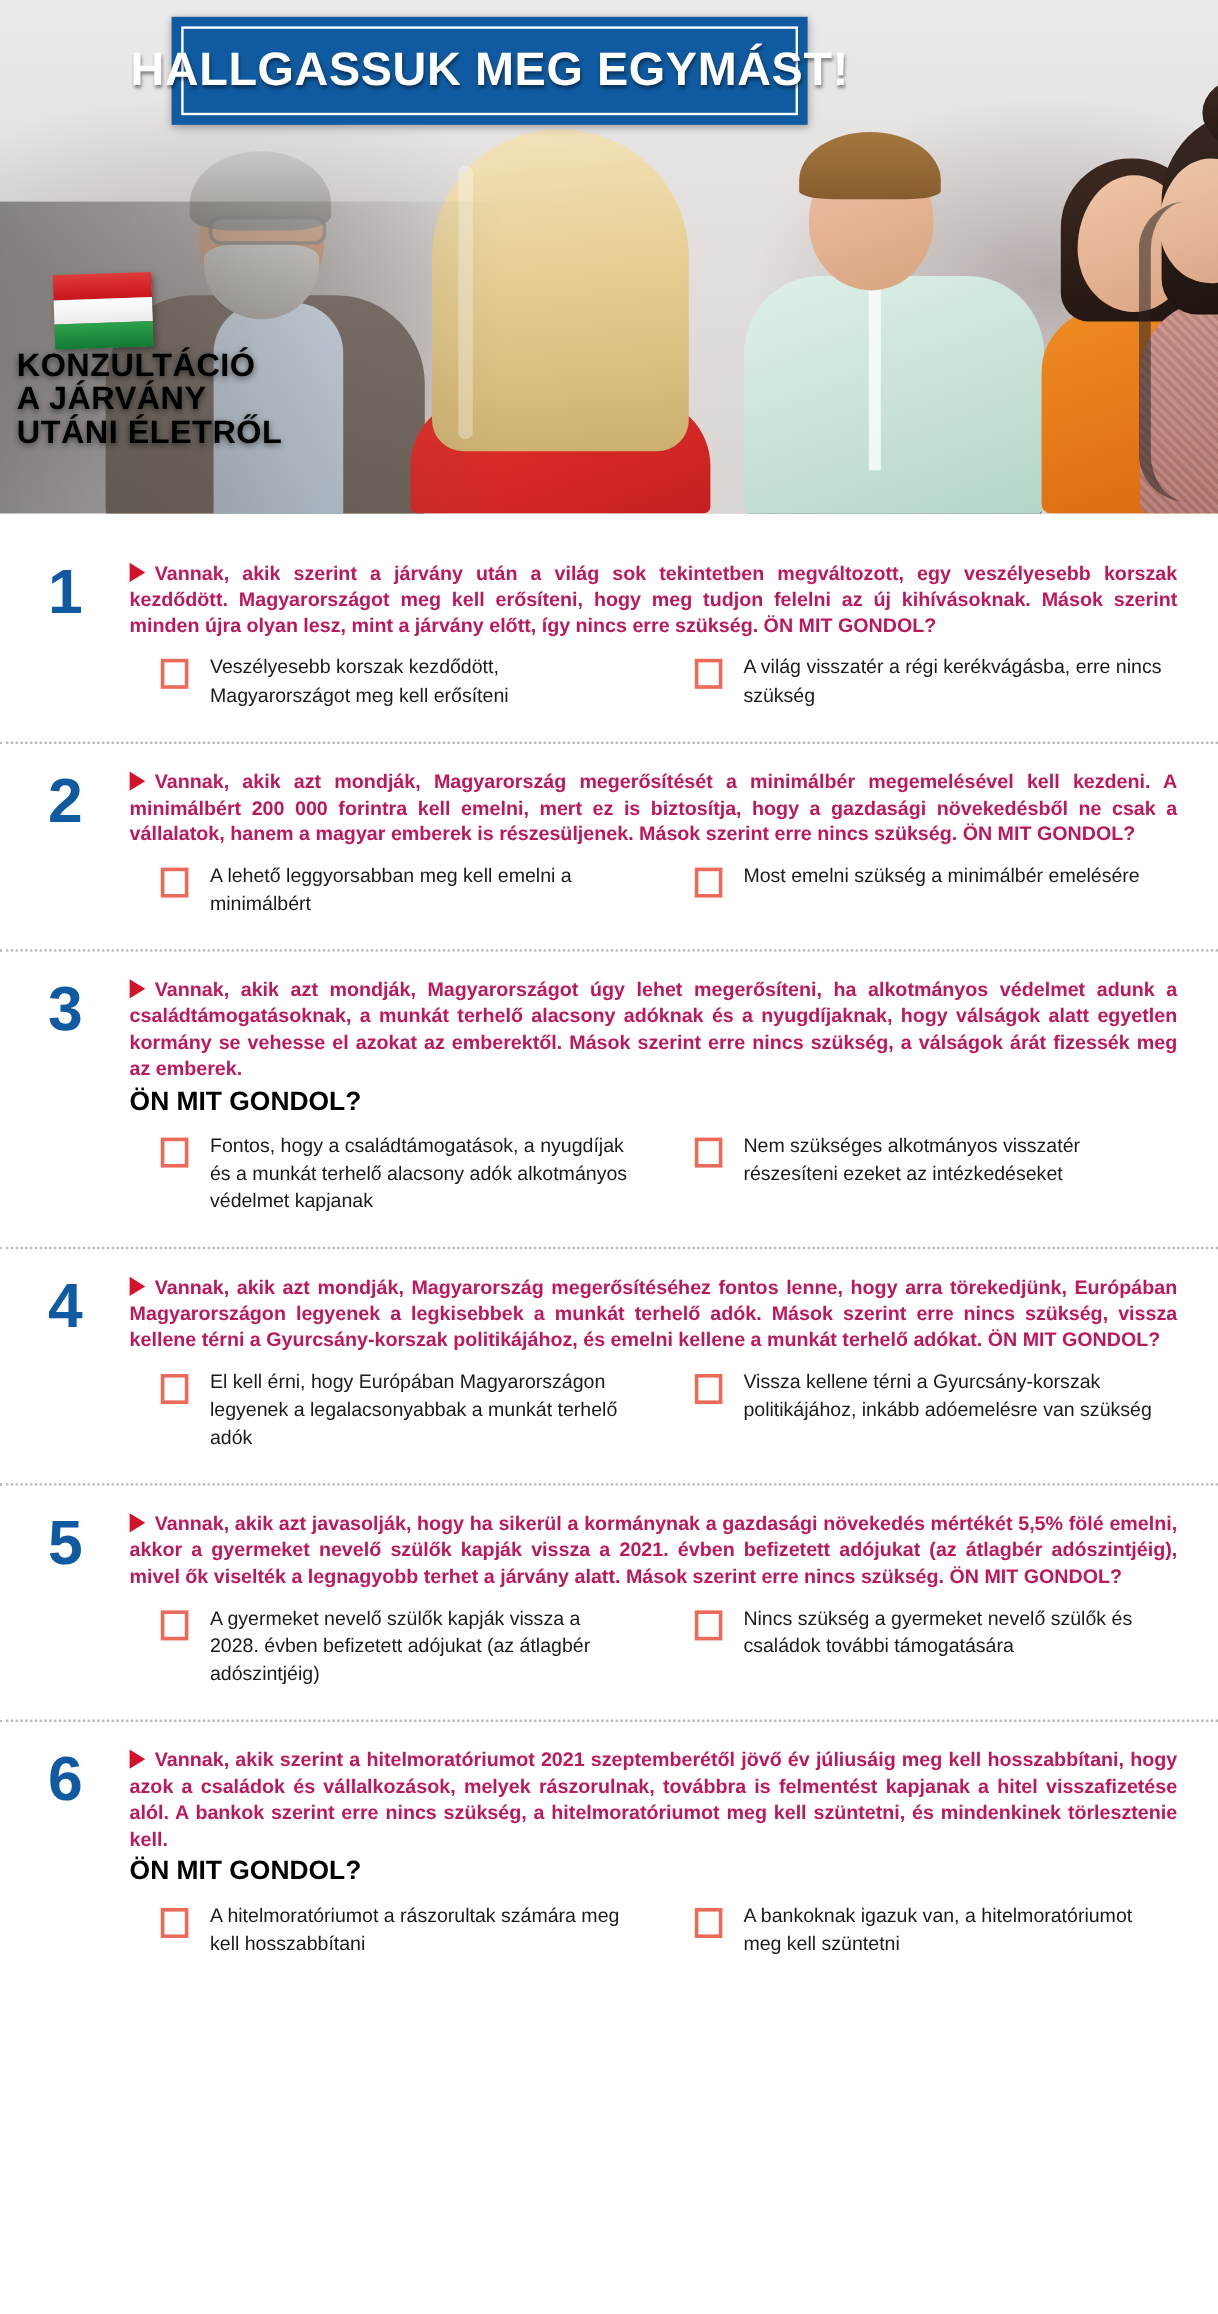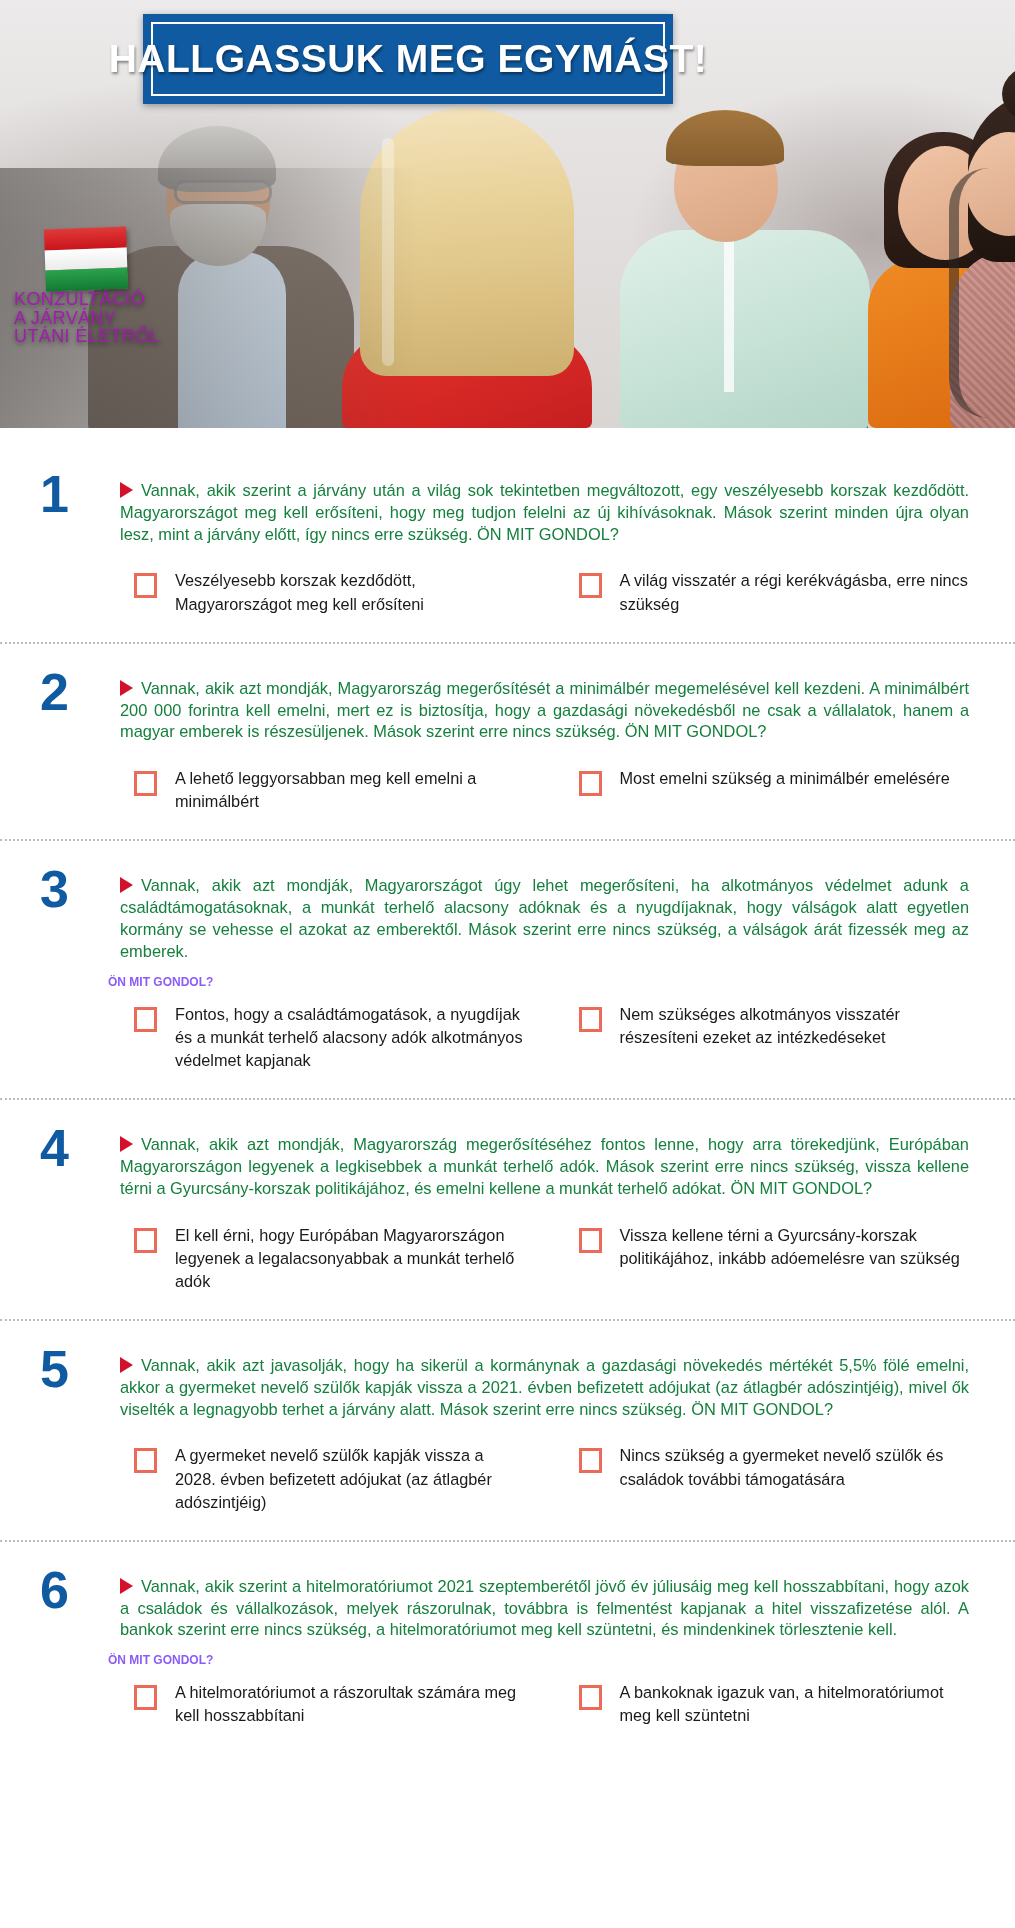--- a/index.html
+++ b/index.html
@@ -177,21 +177,21 @@
     box-shadow:2px 3px 5px rgba(0,0,0,.35);
     transform:rotate(-2deg);
   }
   .flag div{ height:33.34%; }
   .flag .r{ background:linear-gradient(180deg,#e03a3a,#c9141b);}
   .flag .w{ background:linear-gradient(180deg,#ffffff,#eceaea);}
   .flag .g{ background:linear-gradient(180deg,#2ca24c,#127a33);}
 
   .hero-caption{
     position:absolute; left:14px; top:290px;
-    color:#a21caf; font-weight:normal; font-size:18px; line-height:1.04;
+    color:#000000; font-weight:bold; font-size:27px; line-height:1.04;
     letter-spacing:.4px;
     text-shadow:0 2px 5px rgba(0,0,0,.55);
   }
   .hero-caption span{ display:block; }
 
   
   .questions{ padding:40px 0 40px 0; }
   .q{
     position:relative;
     padding:0 18px 0 40px;
@@ -201,34 +201,34 @@
   .q-body{ display:flex; align-items:flex-start; }
   .q-num{
     flex:0 0 68px;
     color:#0f5aa0;
     font-size:52px; font-weight:bold; line-height:.94;
     letter-spacing:-1px;
     padding-top:2px;
   }
   .q-text-wrap{ flex:1 1 auto; padding-right:16px; }
   .q-text{
-    font-size:16.4px; font-weight:normal; line-height:1.33;
-    text-align:justify; color:#15803d;
-    margin:12px;
+    font-size:16.4px; font-weight:bold; line-height:1.33;
+    text-align:justify; color:#be185d;
+    margin:0;
   }
   .q-arrow{
     display:inline-block;
     width:0;height:0;
     border-left:13px solid #d4112a;
     border-top:8px solid transparent;
     border-bottom:8px solid transparent;
     margin-right:8px;
     vertical-align:-2px;
   }
-  .q-tail{ display:block; font-size:12px; font-weight:bold; line-height:1.33; color:#8b5cf6; }
+  .q-tail{ display:block; font-size:22px; font-weight:bold; line-height:1.33; color:#000000; }
 
   .answers{
     display:flex;
     margin:12px 0 26px 68px;
     justify-content:space-between;
   }
   .ans{
     flex:1 1 50%;
     display:flex;
     align-items:flex-start;

